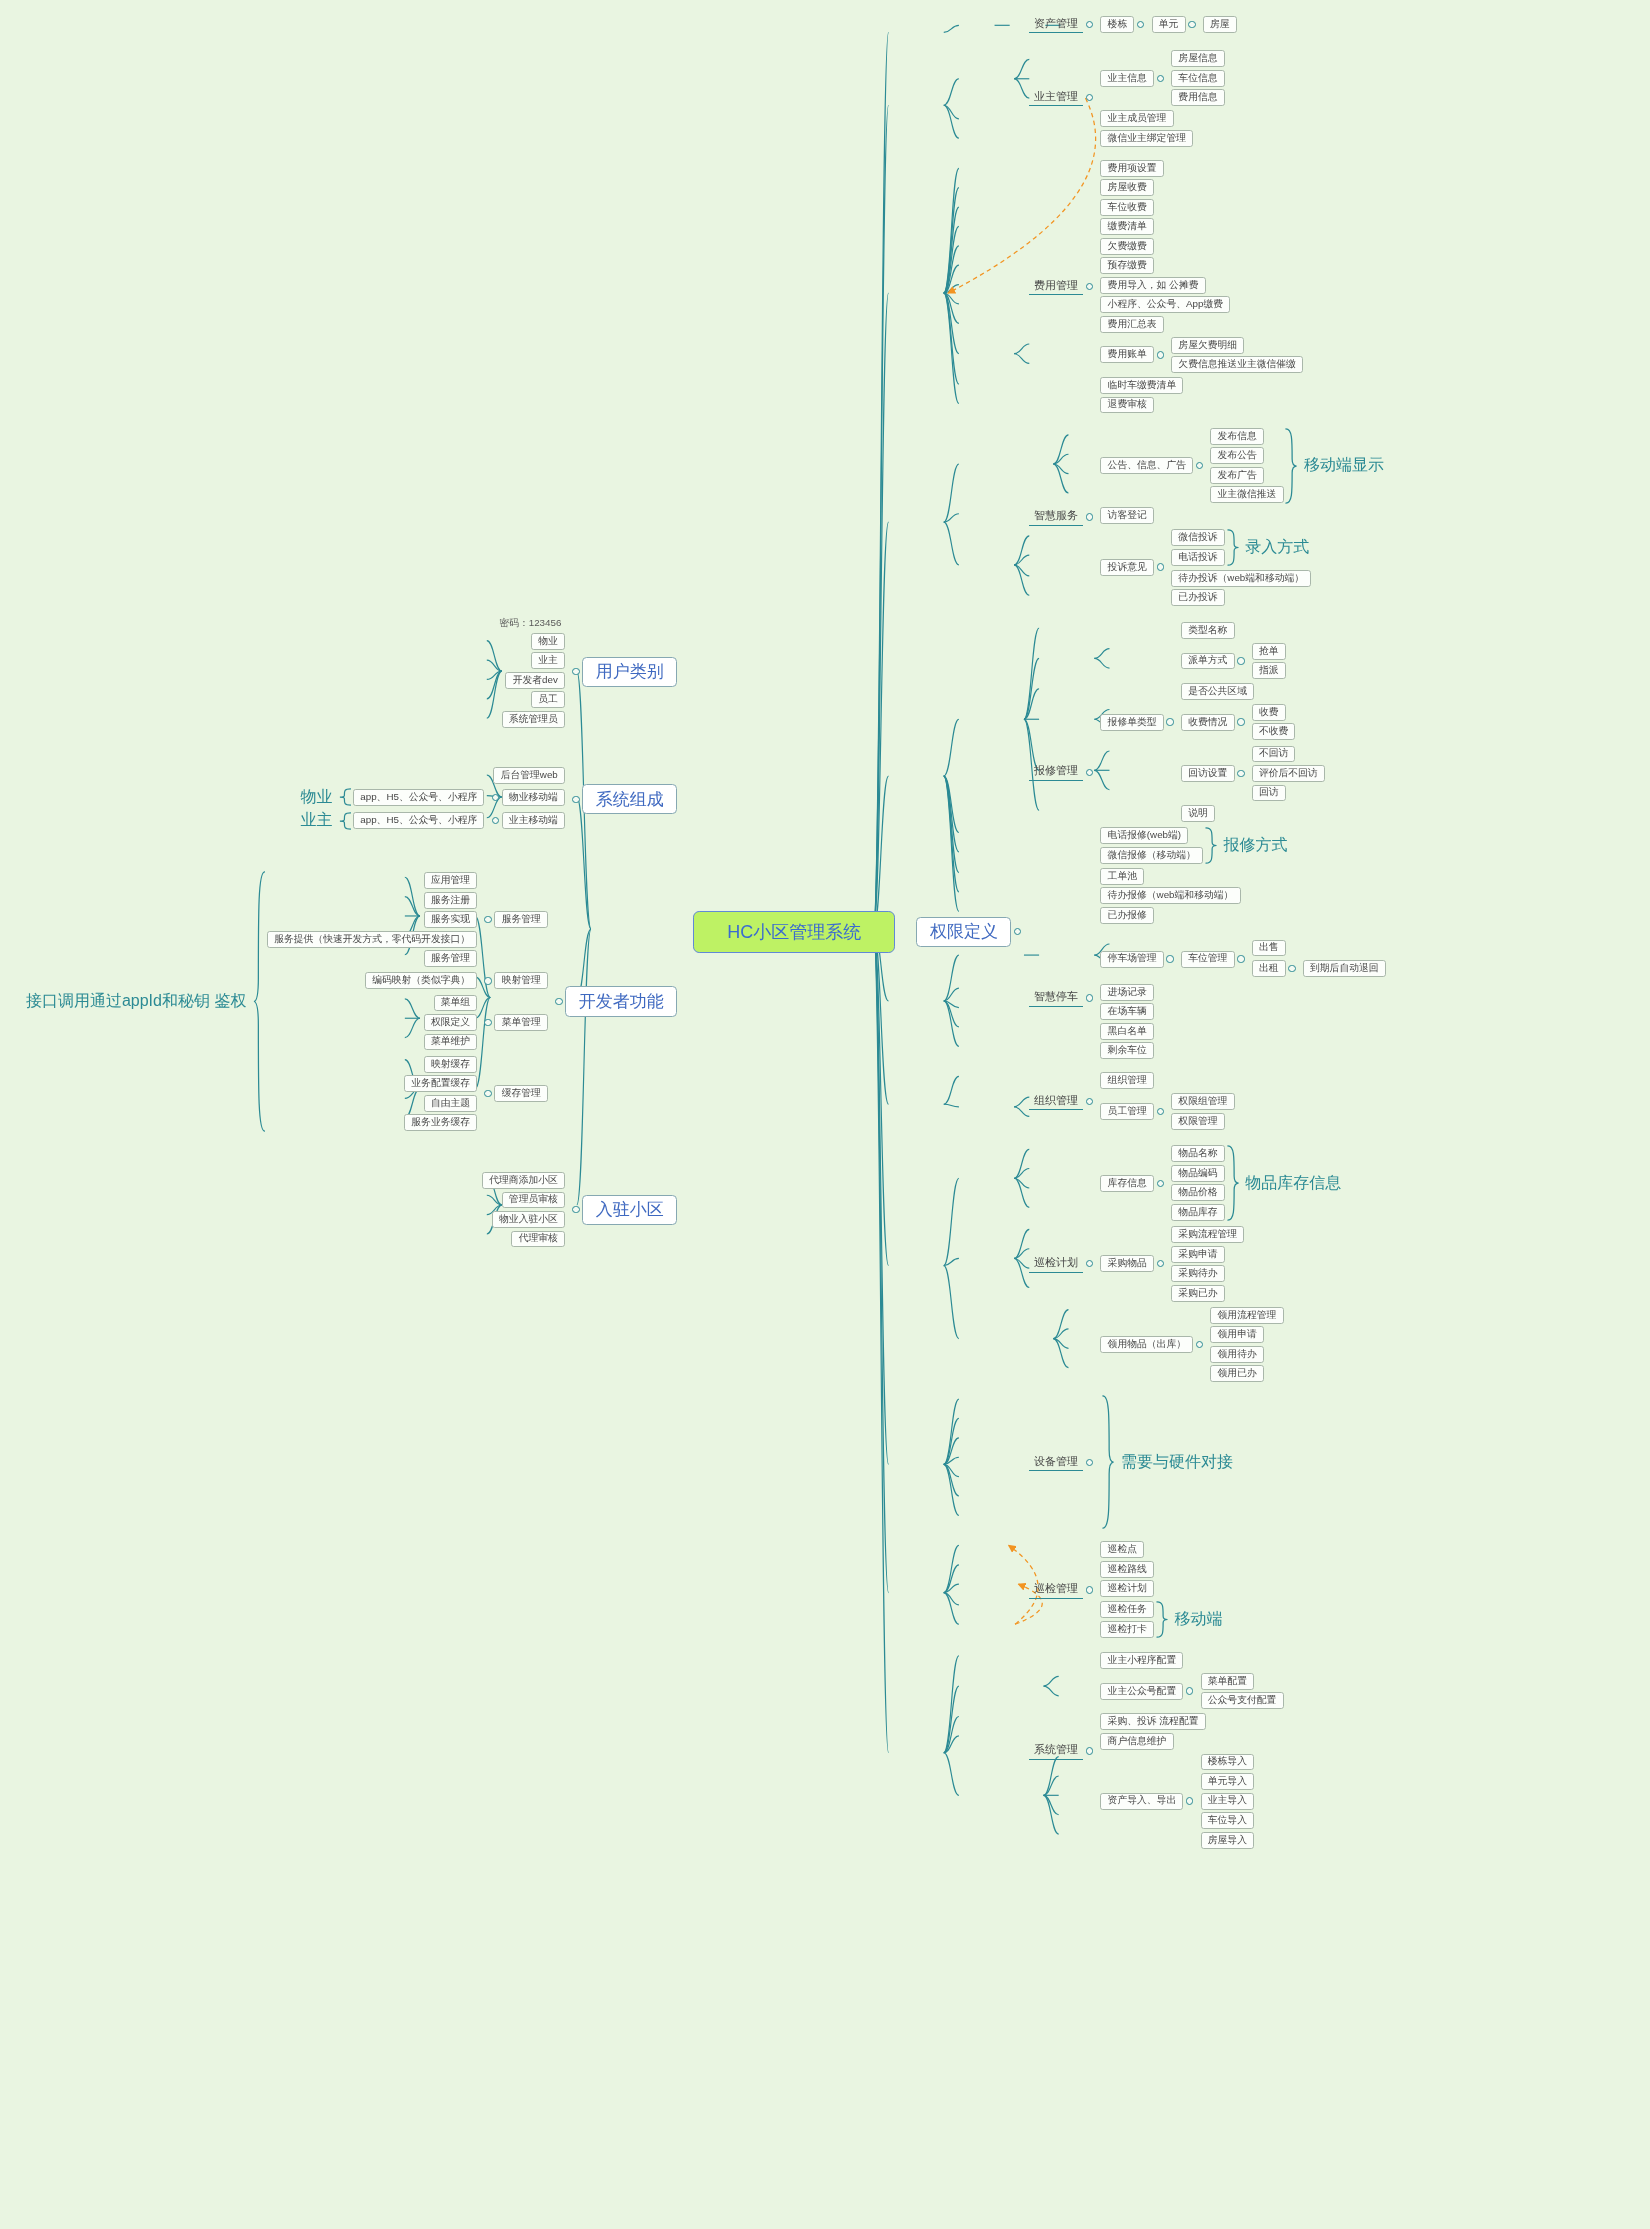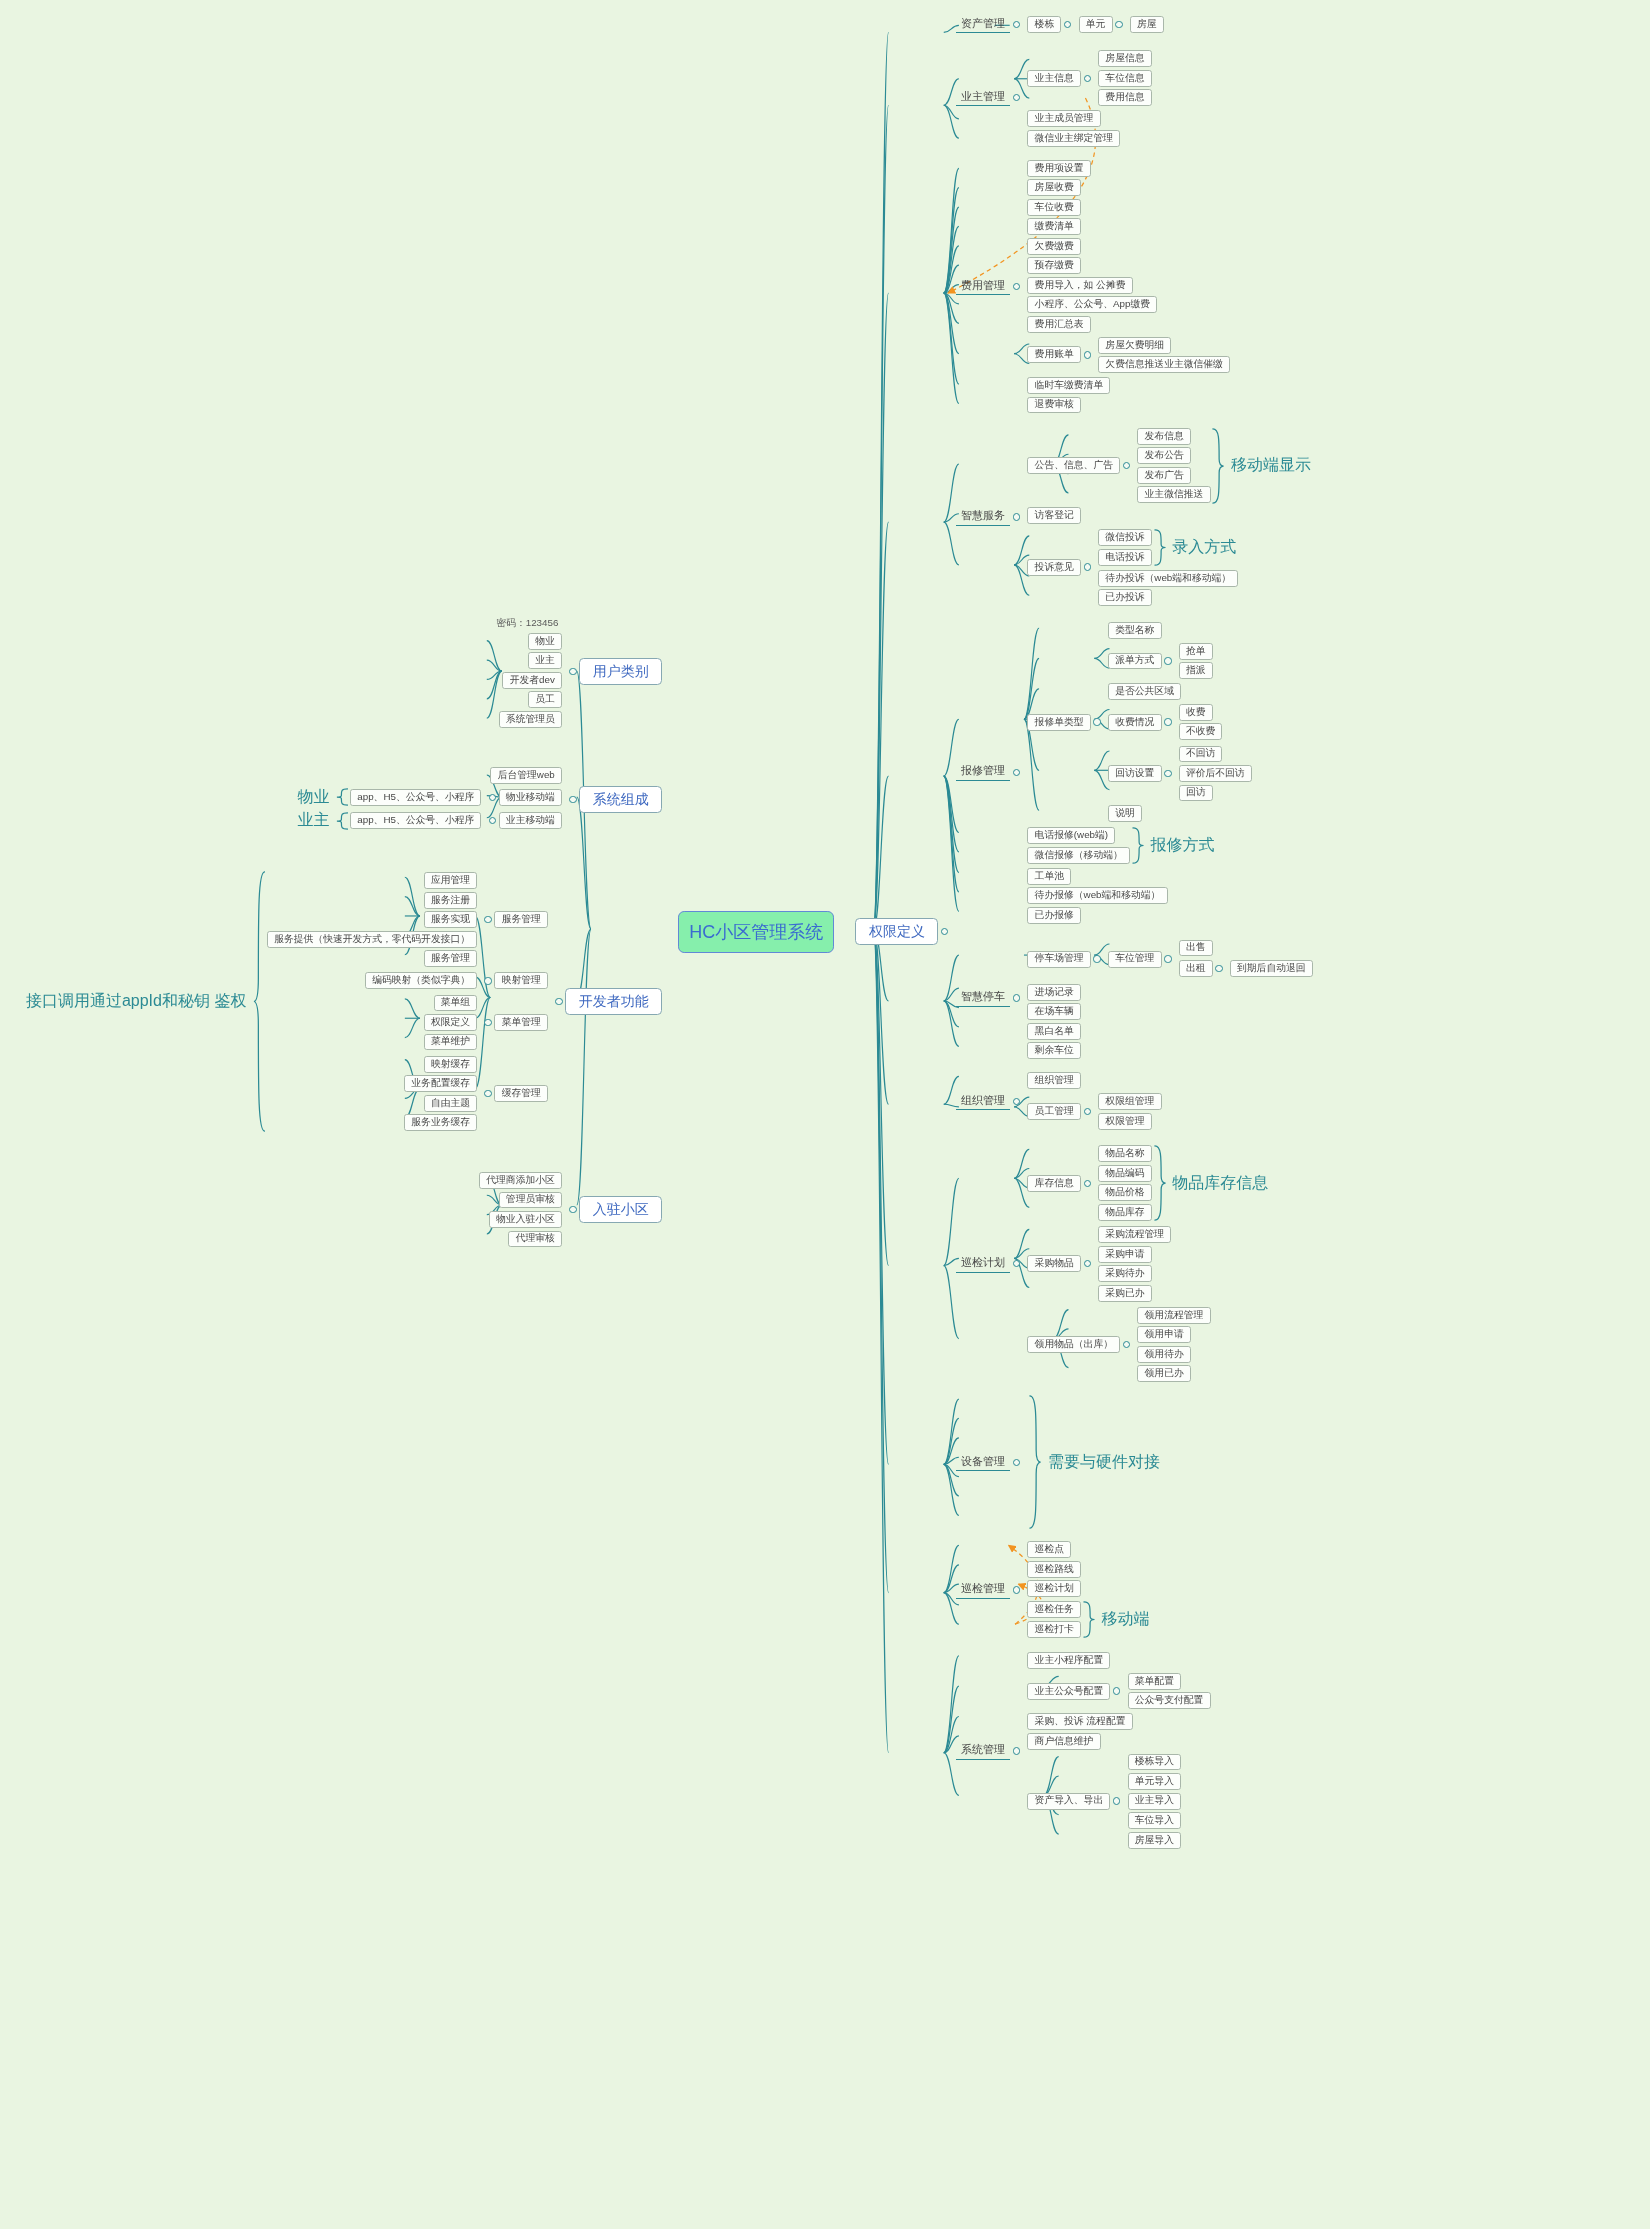--- a/index.html
+++ b/index.html
@@ -13,23 +13,23 @@
   .branch{display:flex;align-items:center;}
   .dir-right{flex-direction:row;}
   .dir-left{flex-direction:row-reverse;}
   .kidswrap{display:flex;align-items:center;}
   .dir-right>.kidswrap{margin-left:4.5px;}
   .dir-left>.kidswrap{margin-right:4.5px;}
   .kids{display:flex;flex-direction:column;align-items:stretch;}
   .kids>*{margin:1.3px 0;}
   .branch.grp{margin:5.3px 0;}
   .label{white-space:nowrap;box-sizing:border-box;line-height:1.25;}
-  .style-central{font-size:18px;color:#3a6bd0;background:#86efac;border:1.8px solid #6189d6;
-                 border-radius:6.2px;padding:9px 10px;}
-  .style-main{font-size:14px;color:#3f69c0;background:#ffffff;border:0.9px solid #86a8b2;
+  .style-central{font-size:18px;color:#3a6bd0;background:#bef264;border:1.8px solid #6189d6;
+                 border-radius:6.2px;padding:9px 33px;}
+  .style-main{font-size:17px;color:#3f69c0;background:#ffffff;border:0.9px solid #86a8b2;
               border-radius:4.5px;padding:3.6px 12.5px;}
   .style-sub{font-size:11px;color:#474747;padding:0.9px 5.3px 1.8px;border-bottom:1.3px solid #2b8a94;}
   .style-box{font-size:9.8px;color:#474747;background:#fcfefb;border:0.9px solid #a9b7aa;
              border-radius:2.7px;padding:0.9px 6.2px 1.8px;}
   .style-note{font-size:9.8px;color:#5a5a5a;padding:0.9px 3.6px;text-align:left;margin-left:8px;}
   .circle{width:5.3px;height:5.3px;border:0.9px solid #2b8a94;border-radius:50%;background:#f4faf2;
           flex:0 0 auto;margin:0 2.7px;}
   .brace{flex:0 0 auto;margin:0 1.8px;}
   .brace svg{display:block;}
   .brace-label{font-size:16px;color:#2b8a94;white-space:nowrap;margin:0 4.5px;}

